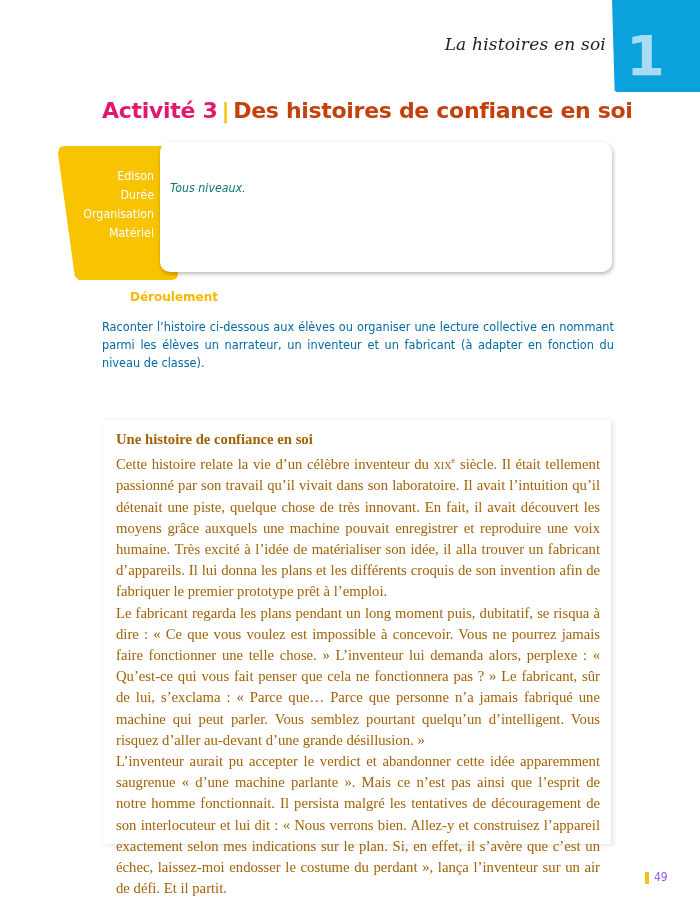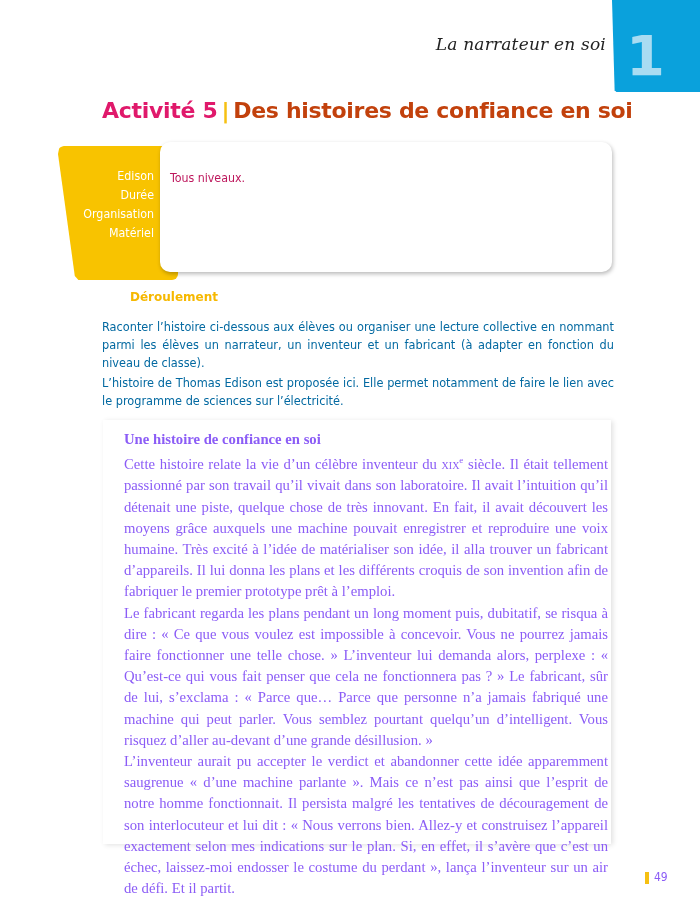--- a/index.html
+++ b/index.html
@@ -46,23 +46,24 @@
     background: #ffffff; border-radius: 10px;
     box-shadow: 1px 2px 4px rgba(0,0,0,0.28);
   }
   .info-labels {
     position: absolute; left: 64px; top: 167px; width: 90px;
     text-align: right;
     font-family: "DejaVu Sans Condensed", "DejaVu Sans", sans-serif; font-size: 12.3px; line-height: 19px;
     color: #ffffff;
   }
   .info-values {
-    position: absolute; left: 170px; top: 169px; width: 420px;
+    position: absolute; left: 170px; top: 179px; width: 420px;
     font-family: "DejaVu Sans Condensed", "DejaVu Sans", sans-serif; font-size: 12.3px; line-height: 19px;
-    color: #be185d;
+    color: #0f766e;
+    font-style: italic;
   }
   .info-labels div, .info-values div { white-space: nowrap; }
   .info-values .wrap { white-space: normal; }
 
   
   .section-heading {
     position: absolute; left: 90px; top: 290px;
     font-family: "DejaVu Sans", sans-serif; font-weight: bold; font-size: 12px;
     color: #f6b800;
     margin-left: 40px;
@@ -76,62 +77,61 @@
 
   
   .story-box {
     position: absolute; left: 103px; top: 420px; width: 508px; height: 424px;
     background: #ffffff;
     box-shadow: 2px 1px 5px rgba(0,0,0,0.12);
   }
   .story {
     position: absolute; left: 116px; top: 429px; width: 484px;
     font-family: "Liberation Serif", serif; font-size: 14.7px; line-height: 21.2px;
-    color: #8b5cf6; text-align: justify; hyphens: manual; margin-left: 8px;
+    color: #a16207; text-align: justify; hyphens: manual;
   }
   .story .story-title { font-weight: bold; }
   .story .sc { font-variant: small-caps; }
 
   
   .page-marker {
     position: absolute; left: 645px; top: 872px; width: 4px; height: 12px;
     background: #f6c012;
   }
   .page-number {
     position: absolute; left: 654px; top: 870px;
     font-family: "DejaVu Sans Condensed", "DejaVu Sans", sans-serif; font-size: 12px; color: #8b5cf6;
   }
 </style>
 </head>
 <body>
 
 <div class="chapter-tab"></div>
 <div class="chapter-number">1</div>
-<div class="running-header">La narrateur en soi</div>
+<div class="running-header">La histoires en soi</div>
 
 <h1 class="activity-title">
-  <span class="act">Activité 5</span><span class="sep">|</span><span class="name">Des histoires de confiance en soi</span>
+  <span class="act">Activité 3</span><span class="sep">|</span><span class="name">Des histoires de confiance en soi</span>
 </h1>
 
 <div class="info-tab"></div>
 <div class="info-card"></div>
 <div class="info-labels">
   <div>Edison</div>
   <div>Durée</div>
   <div>Organisation</div>
   <div>Matériel</div>
 </div>
 <div class="info-values">
   <div>Tous niveaux.</div>
 </div>
 
 <h2 class="section-heading">Déroulement</h2>
 <div class="intro">
   <p>Raconter l’histoire ci-dessous aux élèves ou organiser une lecture collective en nommant parmi les élèves un narrateur, un inventeur et un fabricant (à adapter en fonction du niveau de classe).</p>
-  <p>L’histoire de Thomas Edison est proposée ici. Elle permet notamment de faire le lien avec le programme de sciences sur l’électricité.</p>
 </div>
 
 <div class="story-box"></div>
 <div class="story">
   <div class="story-title">Une histoire de confiance en soi</div>
   <p><span>Cette histoire relate la vie d’un célèbre inventeur du </span><span class="sc">xix</span><sup style="font-size:9px;">e</sup><span> siècle. Il était tellement pas­sionné par son travail qu’il vivait dans son laboratoire. Il avait l’intuition qu’il déte­nait une piste, quelque chose de très innovant. En fait, il avait découvert les moyens grâce auxquels une machine pouvait enregistrer et reproduire une voix humaine. Très excité à l’idée de matérialiser son idée, il alla trouver un fabricant d’appareils. Il lui donna les plans et les différents croquis de son invention afin de fabriquer le premier prototype prêt à l’emploi.</span></p>
   <p>Le fabricant regarda les plans pendant un long moment puis, dubitatif, se risqua à dire : « Ce que vous voulez est impossible à concevoir. Vous ne pourrez jamais faire fonction­ner une telle chose. » L’inventeur lui demanda alors, perplexe : « Qu’est-ce qui vous fait penser que cela ne fonctionnera pas ? » Le fabricant, sûr de lui, s’exclama : « Parce que… Parce que personne n’a jamais fabriqué une machine qui peut parler. Vous semblez pour­tant quelqu’un d’intelligent. Vous risquez d’aller au-devant d’une grande désillusion. »</p>
   <p>L’inventeur aurait pu accepter le verdict et abandonner cette idée apparemment saugrenue « d’une machine parlante ». Mais ce n’est pas ainsi que l’esprit de notre homme fonc­tionnait. Il persista malgré les tentatives de découragement de son interlocuteur et lui dit : « Nous verrons bien. Allez-y et construisez l’appareil exactement selon mes indications sur le plan. Si, en effet, il s’avère que c’est un échec, laissez-moi endosser le costume du perdant », lança l’inventeur sur un air de défi. Et il partit.</p>
 </div>
 

